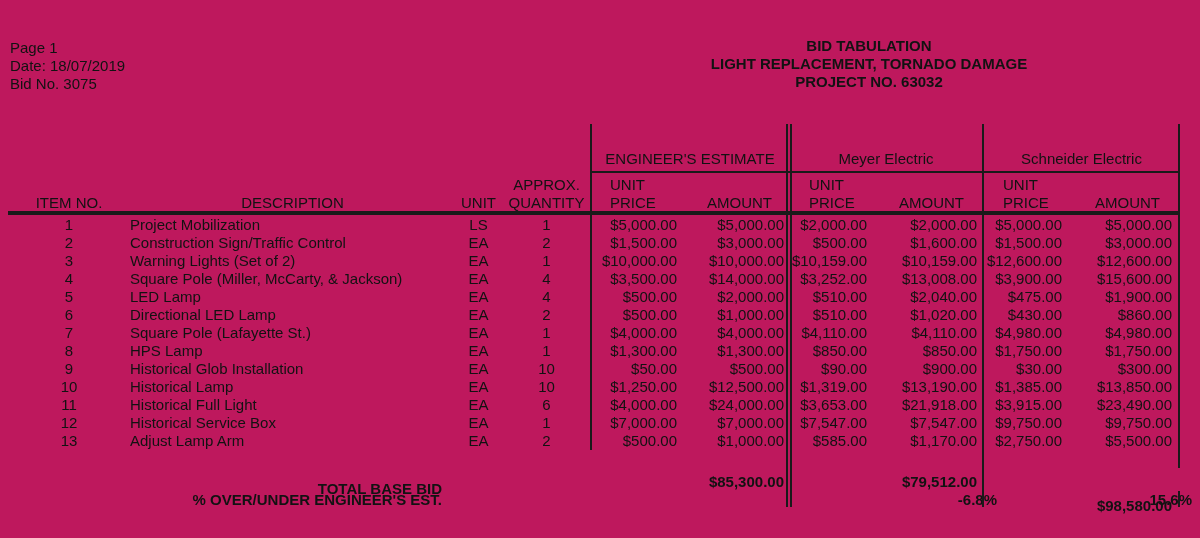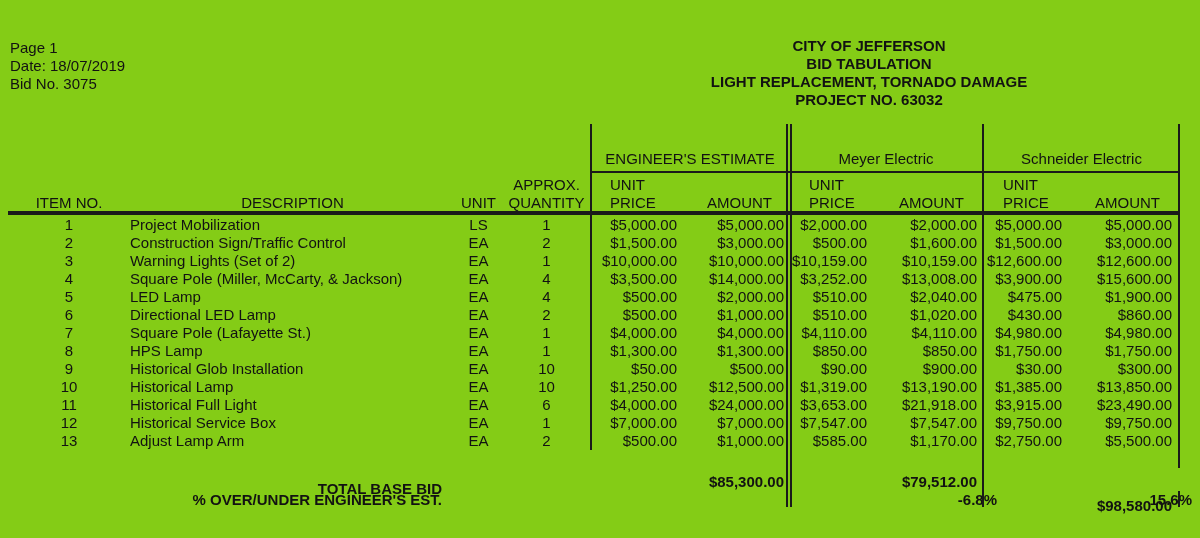--- a/index.html
+++ b/index.html
@@ -1,19 +1,19 @@
 <!DOCTYPE html>
 <html><head>
 <meta charset="utf-8">
 <style>
   html,body{margin:0;padding:0;background:#e8e8e8;}
   .sheet{
     position:relative;
     width:1200px;height:538px;
-    background:#84cc16;
+    background:#be185d;
     color:#121212;
     font-family:"Liberation Sans","DejaVu Sans",sans-serif;
     font-size:15px;
     overflow:hidden;
   }
   .abs{position:absolute;}
   .line{position:absolute;background:#1a1a1a;}
   .ctr{text-align:center;}
   .rgt{text-align:right;}
   .info-block div{height:18px;line-height:18px;}
@@ -42,21 +42,20 @@
 
 <div class="sheet">
 
   <div class="abs info-block" style="left:10px;top:39px;">
     <div>Page 1</div>
     <div>Date: 18/07/2019</div>
     <div>Bid No. 3075</div>
   </div>
 
   <div class="abs title-block" style="left:569px;top:37px;width:600px;">
-    <div>CITY OF JEFFERSON</div>
     <div>BID TABULATION</div>
     <div>LIGHT REPLACEMENT, TORNADO DAMAGE</div>
     <div>PROJECT NO. 63032</div>
   </div>
 
   <div class="abs hdr ctr" style="left:591px;top:152px;width:198px;">ENGINEER'S ESTIMATE</div>
   <div class="abs hdr ctr" style="left:789px;top:152px;width:194px;">Meyer Electric</div>
   <div class="abs hdr ctr" style="left:983px;top:152px;width:197px;">Schneider Electric</div>
 
   <div class="abs hdr ctr" style="left:8px;top:196px;width:122px;">ITEM NO.</div>

